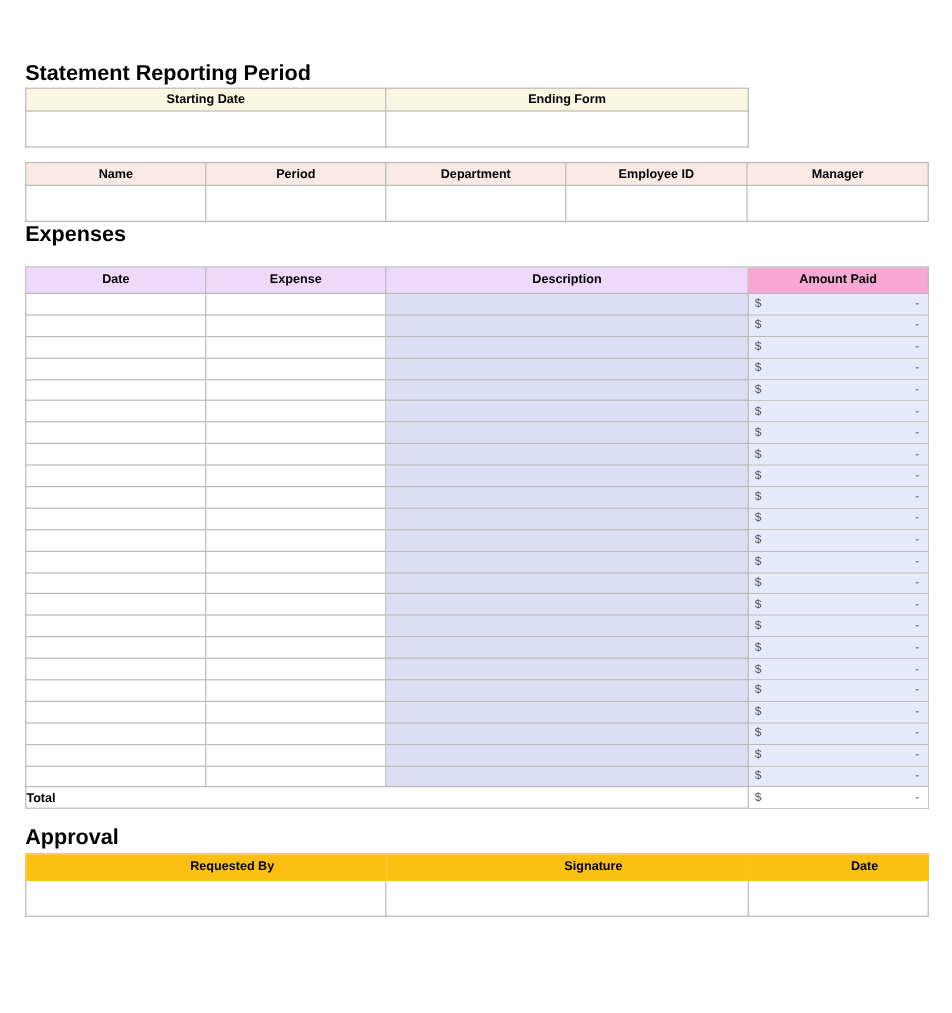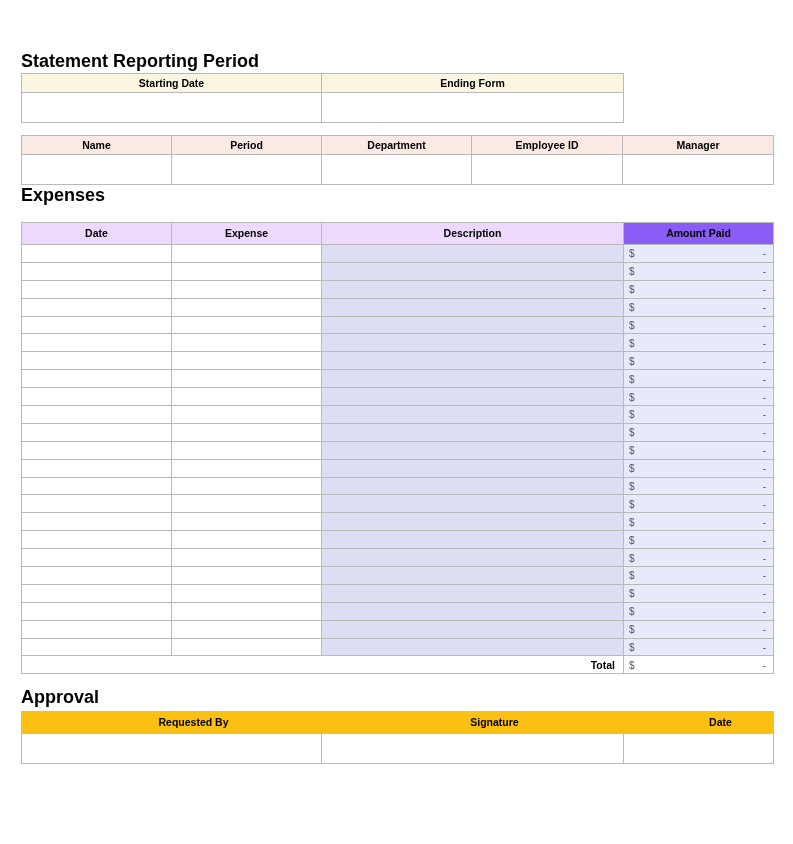--- a/index.html
+++ b/index.html
@@ -91,21 +91,21 @@
   #tbl-expenses {
     left: 21px;
     top: 222px;
     width: 752px;
   }
   #tbl-expenses th {
     background: #edd9fb;
     height: 21px;
     line-height: 21px;
   }
-  #tbl-expenses th.amt { background: #8b5cf6; }
+  #tbl-expenses th.amt { background: #f9a8d4; }
   #tbl-expenses td {
     height: 17.9px;
   }
   td.c-date, td.c-expense { background: #ffffff; }
   td.c-desc  { background: #dcdff4; }
   td.c-amt   {
     background: #e7eafa;
     position: relative;
   }
   td.c-amt .dollar {
@@ -122,21 +122,21 @@
     top: 50%;
     transform: translateY(-50%);
     font-size: 10px;
     color: #55555d;
   }
   tr.total-row td {
     background: #ffffff;
     height: 19px;
   }
   tr.total-row td.total-label {
-    text-align: right;
+    text-align: left;
     font-weight: bold;
     font-size: 10.5px;
     padding-right: 8px;
   }
 
   
   .tbl-approval {
     left: 21px;
     width: 752px;
   }

